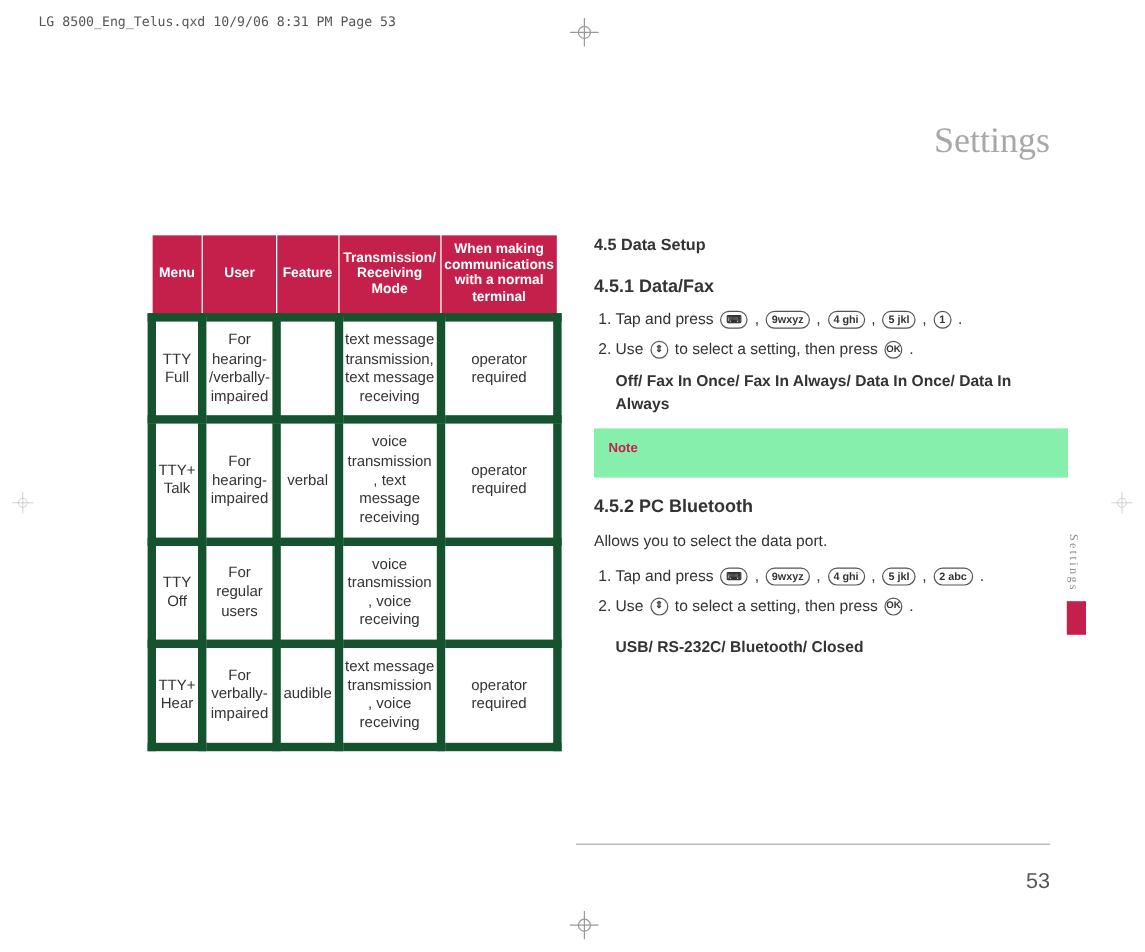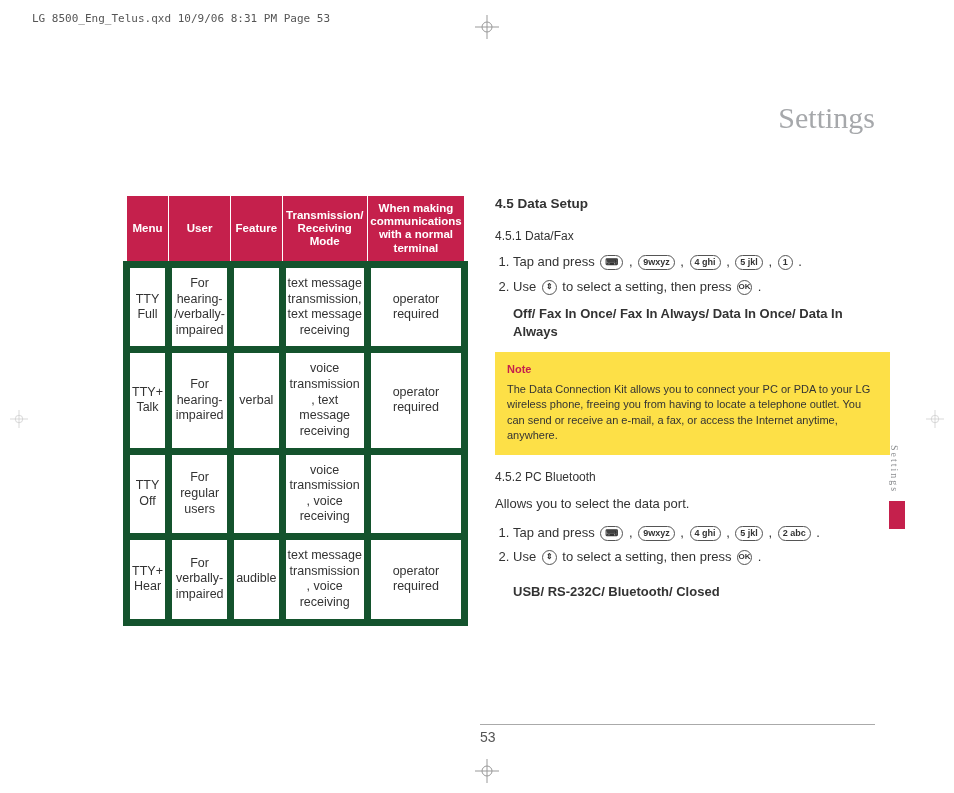--- a/index.html
+++ b/index.html
@@ -9,33 +9,33 @@
 .reg-mark-bottom{position:absolute;bottom:10px;left:475px;width:24px;height:24px}
 .reg-mark-side{position:absolute;top:410px;left:10px;width:18px;height:18px}
 .reg-mark-side2{position:absolute;top:410px;right:10px;width:18px;height:18px}
 .page{position:absolute;top:50px;left:55px;width:850px;height:735px}
 .title{position:absolute;top:51px;right:30px;font-size:30px;font-weight:300;color:#a6a8ab;font-family:Georgia,serif}
 .table{position:absolute;top:145px;left:68px;width:345px;border-collapse:collapse;font-size:12.5px;text-align:center}
 .table th{background:#c5204c;color:#fff;font-weight:bold;padding:6px 2px;border:1px solid #fff;font-size:11.5px;line-height:1.15}
 .table td{border:7px solid #14532d;padding:8px 2px;vertical-align:middle;line-height:1.25}
 .rightcol{position:absolute;top:140px;left:440px;width:395px;font-size:13px;line-height:1.45}
 .rightcol h3{font-size:13.5px;font-weight:bold;margin:4px 0 10px 0}
-.rightcol h4{font-size:12px;font-weight:normal;margin:14px 0 8px 0}
+.rightcol h4{font-size:15px;font-weight:bold;margin:14px 0 8px 0}
 .rightcol p{margin:6px 0 10px 0}
 .rightcol ol{margin:4px 0 8px 0;padding-left:18px}
 .rightcol li{margin:6px 0}
 .bold{font-weight:bold;margin-left:14px;display:inline-block}
-.notebox{background:#fde047;padding:10px 12px 12px 12px;margin:10px 0 4px 0;font-size:11px;line-height:1.4}
+.notebox{background:#86efac;padding:10px 12px 12px 12px;margin:10px 0 4px 0;font-size:11px;line-height:1.4}
 .notelabel{color:#c5204c;font-weight:bold;font-size:11px;margin-bottom:4px}
 .key{display:inline-block;border:1px solid #555;border-radius:8px;padding:0 4px;font-size:9px;line-height:13px;height:13px;margin:0 2px;vertical-align:middle;font-weight:bold;background:#fff}
 .key.round{border-radius:50%;width:13px;height:13px;padding:0;text-align:center;line-height:12px;font-size:8px}
 .side-tab{position:absolute;top:395px;right:-4px;width:20px;text-align:center}
 .side-tab .vtext{writing-mode:vertical-rl;font-size:10px;color:#8a8c8f;letter-spacing:2px;font-family:Georgia,serif}
 .side-tab .bar{width:16px;height:28px;background:#c5204c;margin-top:8px}
-.pagenum{position:absolute;bottom:40px;right:30px;font-size:14px;color:#555;border-top:1px solid #aaa;padding-top:4px;width:395px;}
+.pagenum{position:absolute;bottom:40px;right:30px;font-size:18px;color:#555;border-top:1px solid #aaa;padding-top:20px;width:395px;text-align:right}
 </style>
 </head>
 <body>
 
 <div class="header-strip">LG 8500_Eng_Telus.qxd  10/9/06  8:31 PM  Page 53</div>
 
 <div class="reg-mark">
 <svg viewBox="0 0 24 24">
       <circle cx="12" cy="12" r="5" fill="none" stroke="#999"></circle>
       <line x1="12" y1="0" x2="12" y2="24" stroke="#999"></line>
@@ -123,21 +123,20 @@
         <span>Use </span>
         <span class="key round">⇕</span>
         <span> to select a setting, then press </span>
         <span class="key round">OK</span>
         <span>.</span>
         <div class="bold" style="margin-top:8px;margin-left:0">Off/ Fax In Once/ Fax In Always/ Data In Once/ Data In Always</div>
       </li>
     </ol>
     <div class="notebox">
       <div class="notelabel">Note</div>
-      <div>The Data Connection Kit allows you to connect your PC or PDA to your LG wireless phone, freeing you from having to locate a telephone outlet. You can send or receive an e-mail, a fax, or access the Internet anytime, anywhere.</div>
     </div>
 
     <h4>4.5.2 PC Bluetooth</h4>
     <p>Allows you to select the data port.</p>
     <ol>
       <li>
         <span>Tap and press </span>
         <span id="keys-s2"><span class="key">⌨</span> , <span class="key">9wxyz</span> , <span class="key">4 ghi</span> , <span class="key">5 jkl</span> , <span class="key">2 abc</span></span>
         <span>.</span>
       </li>

